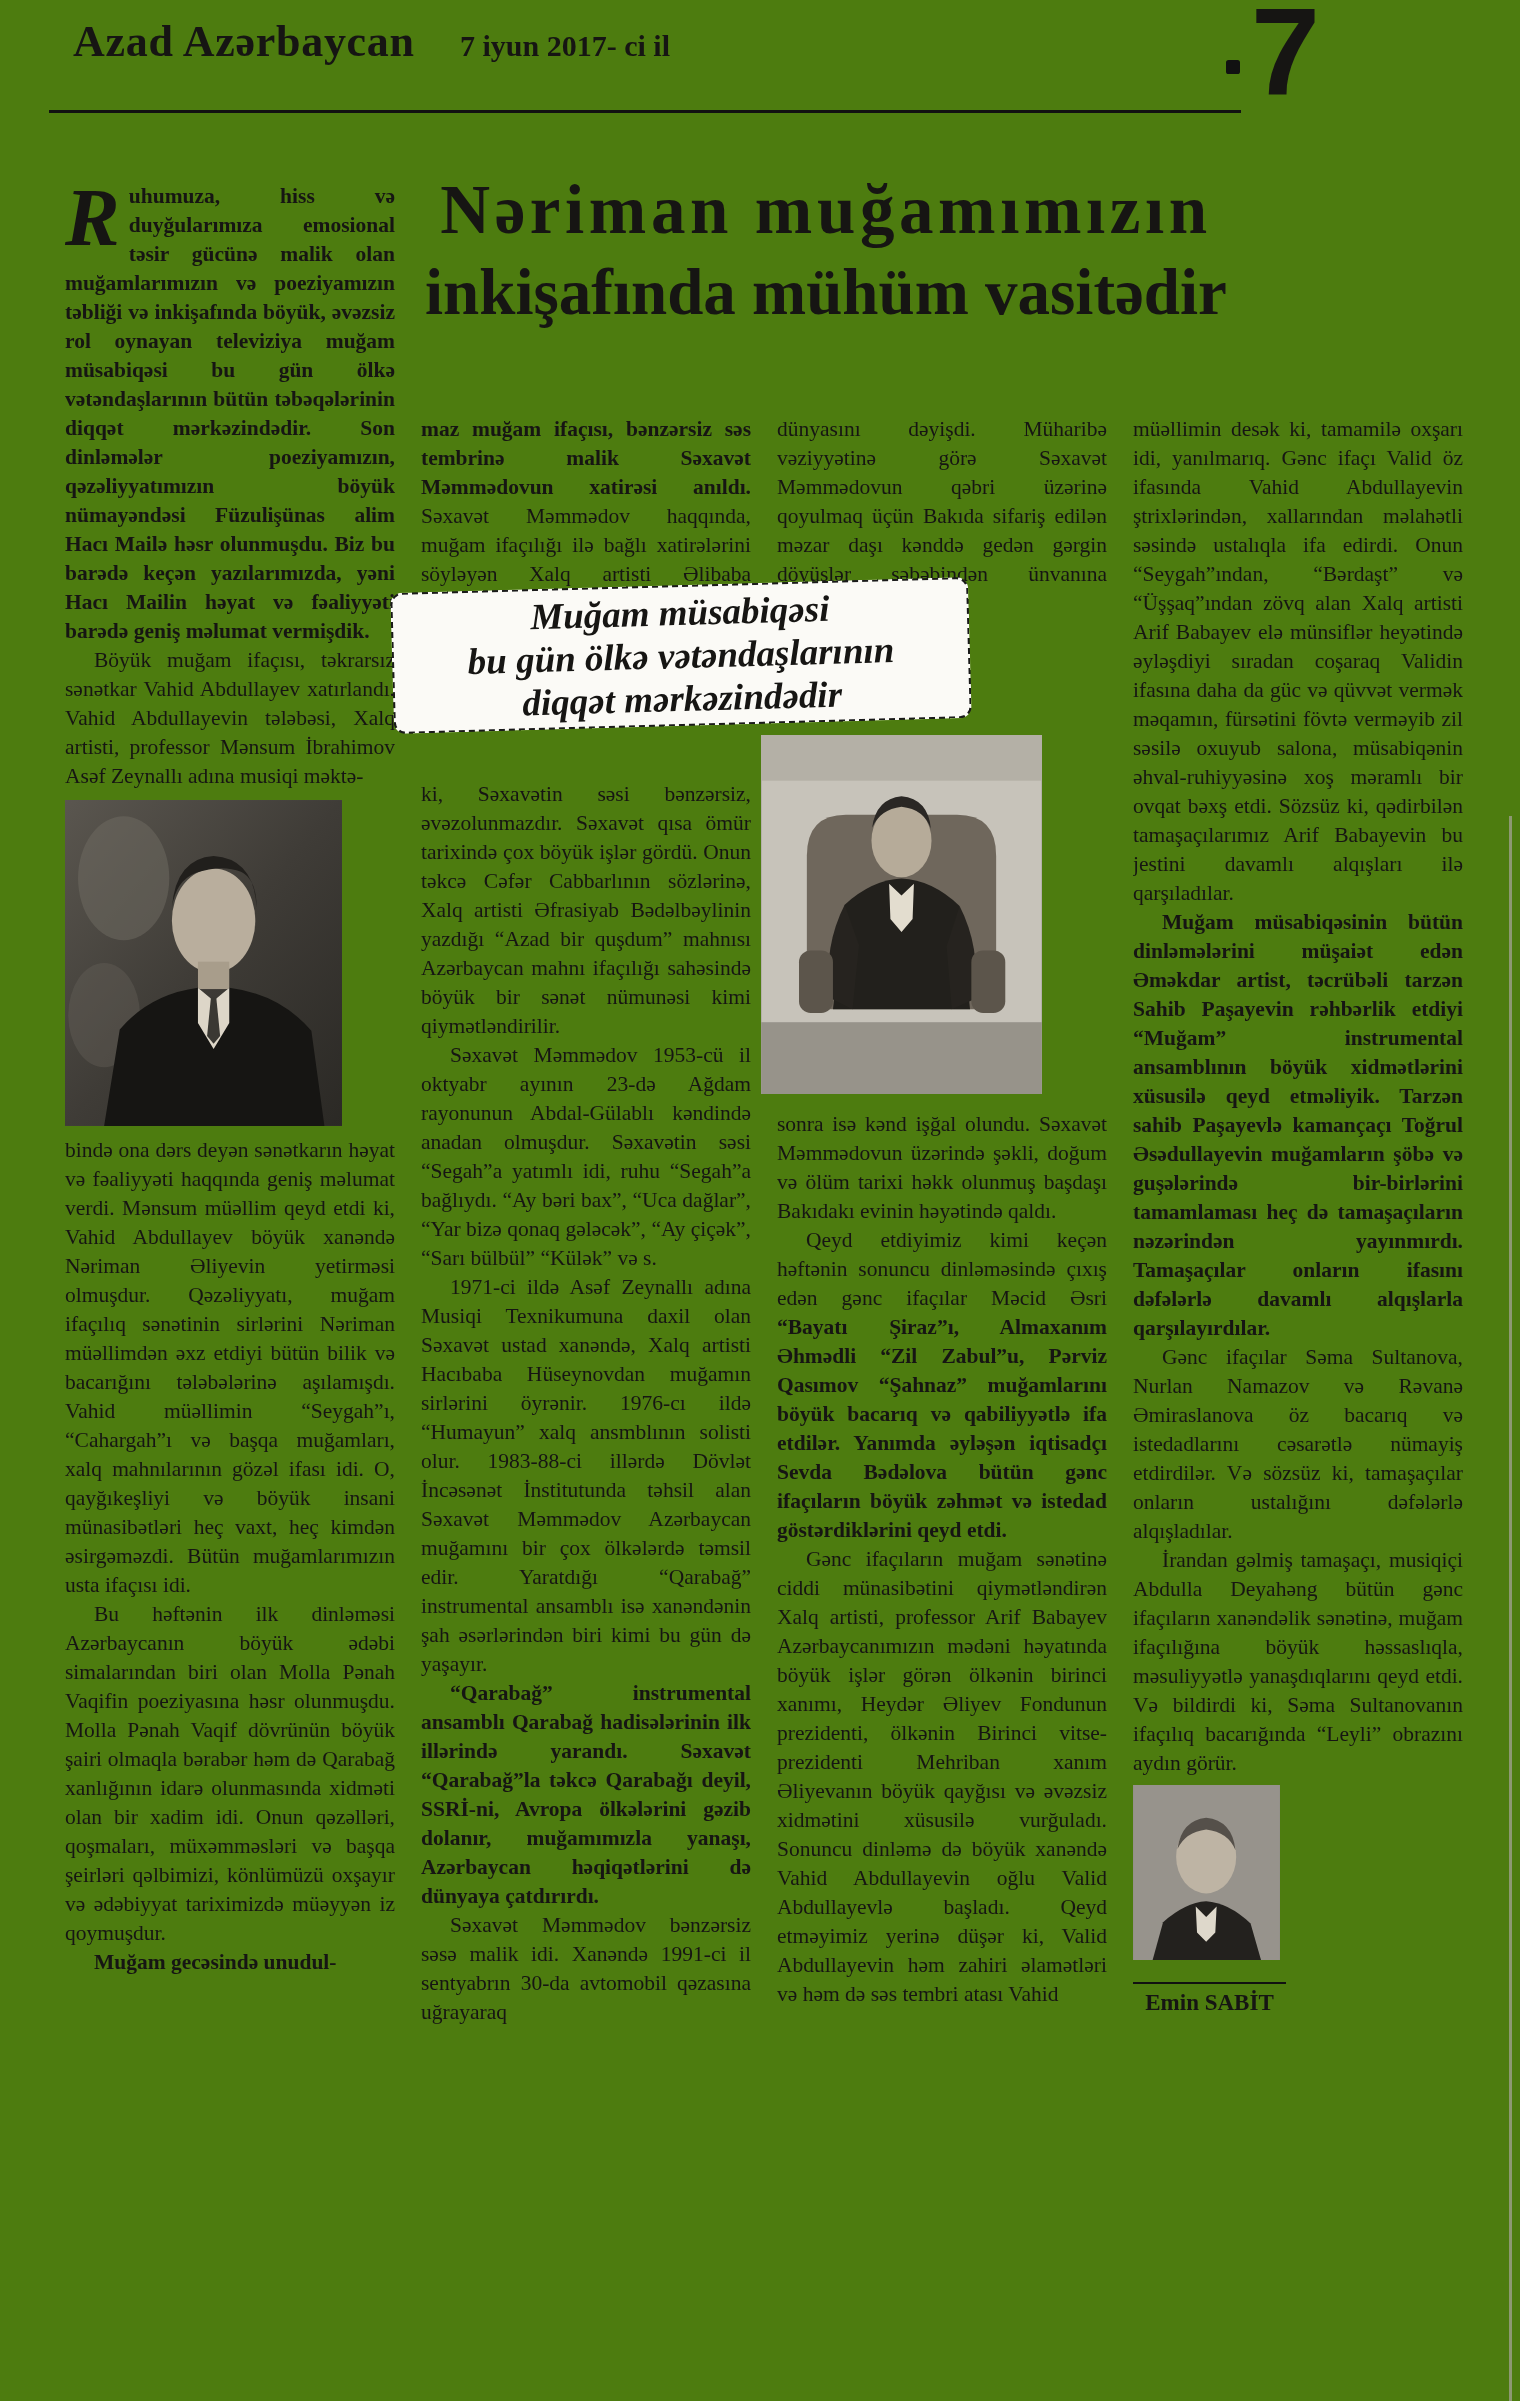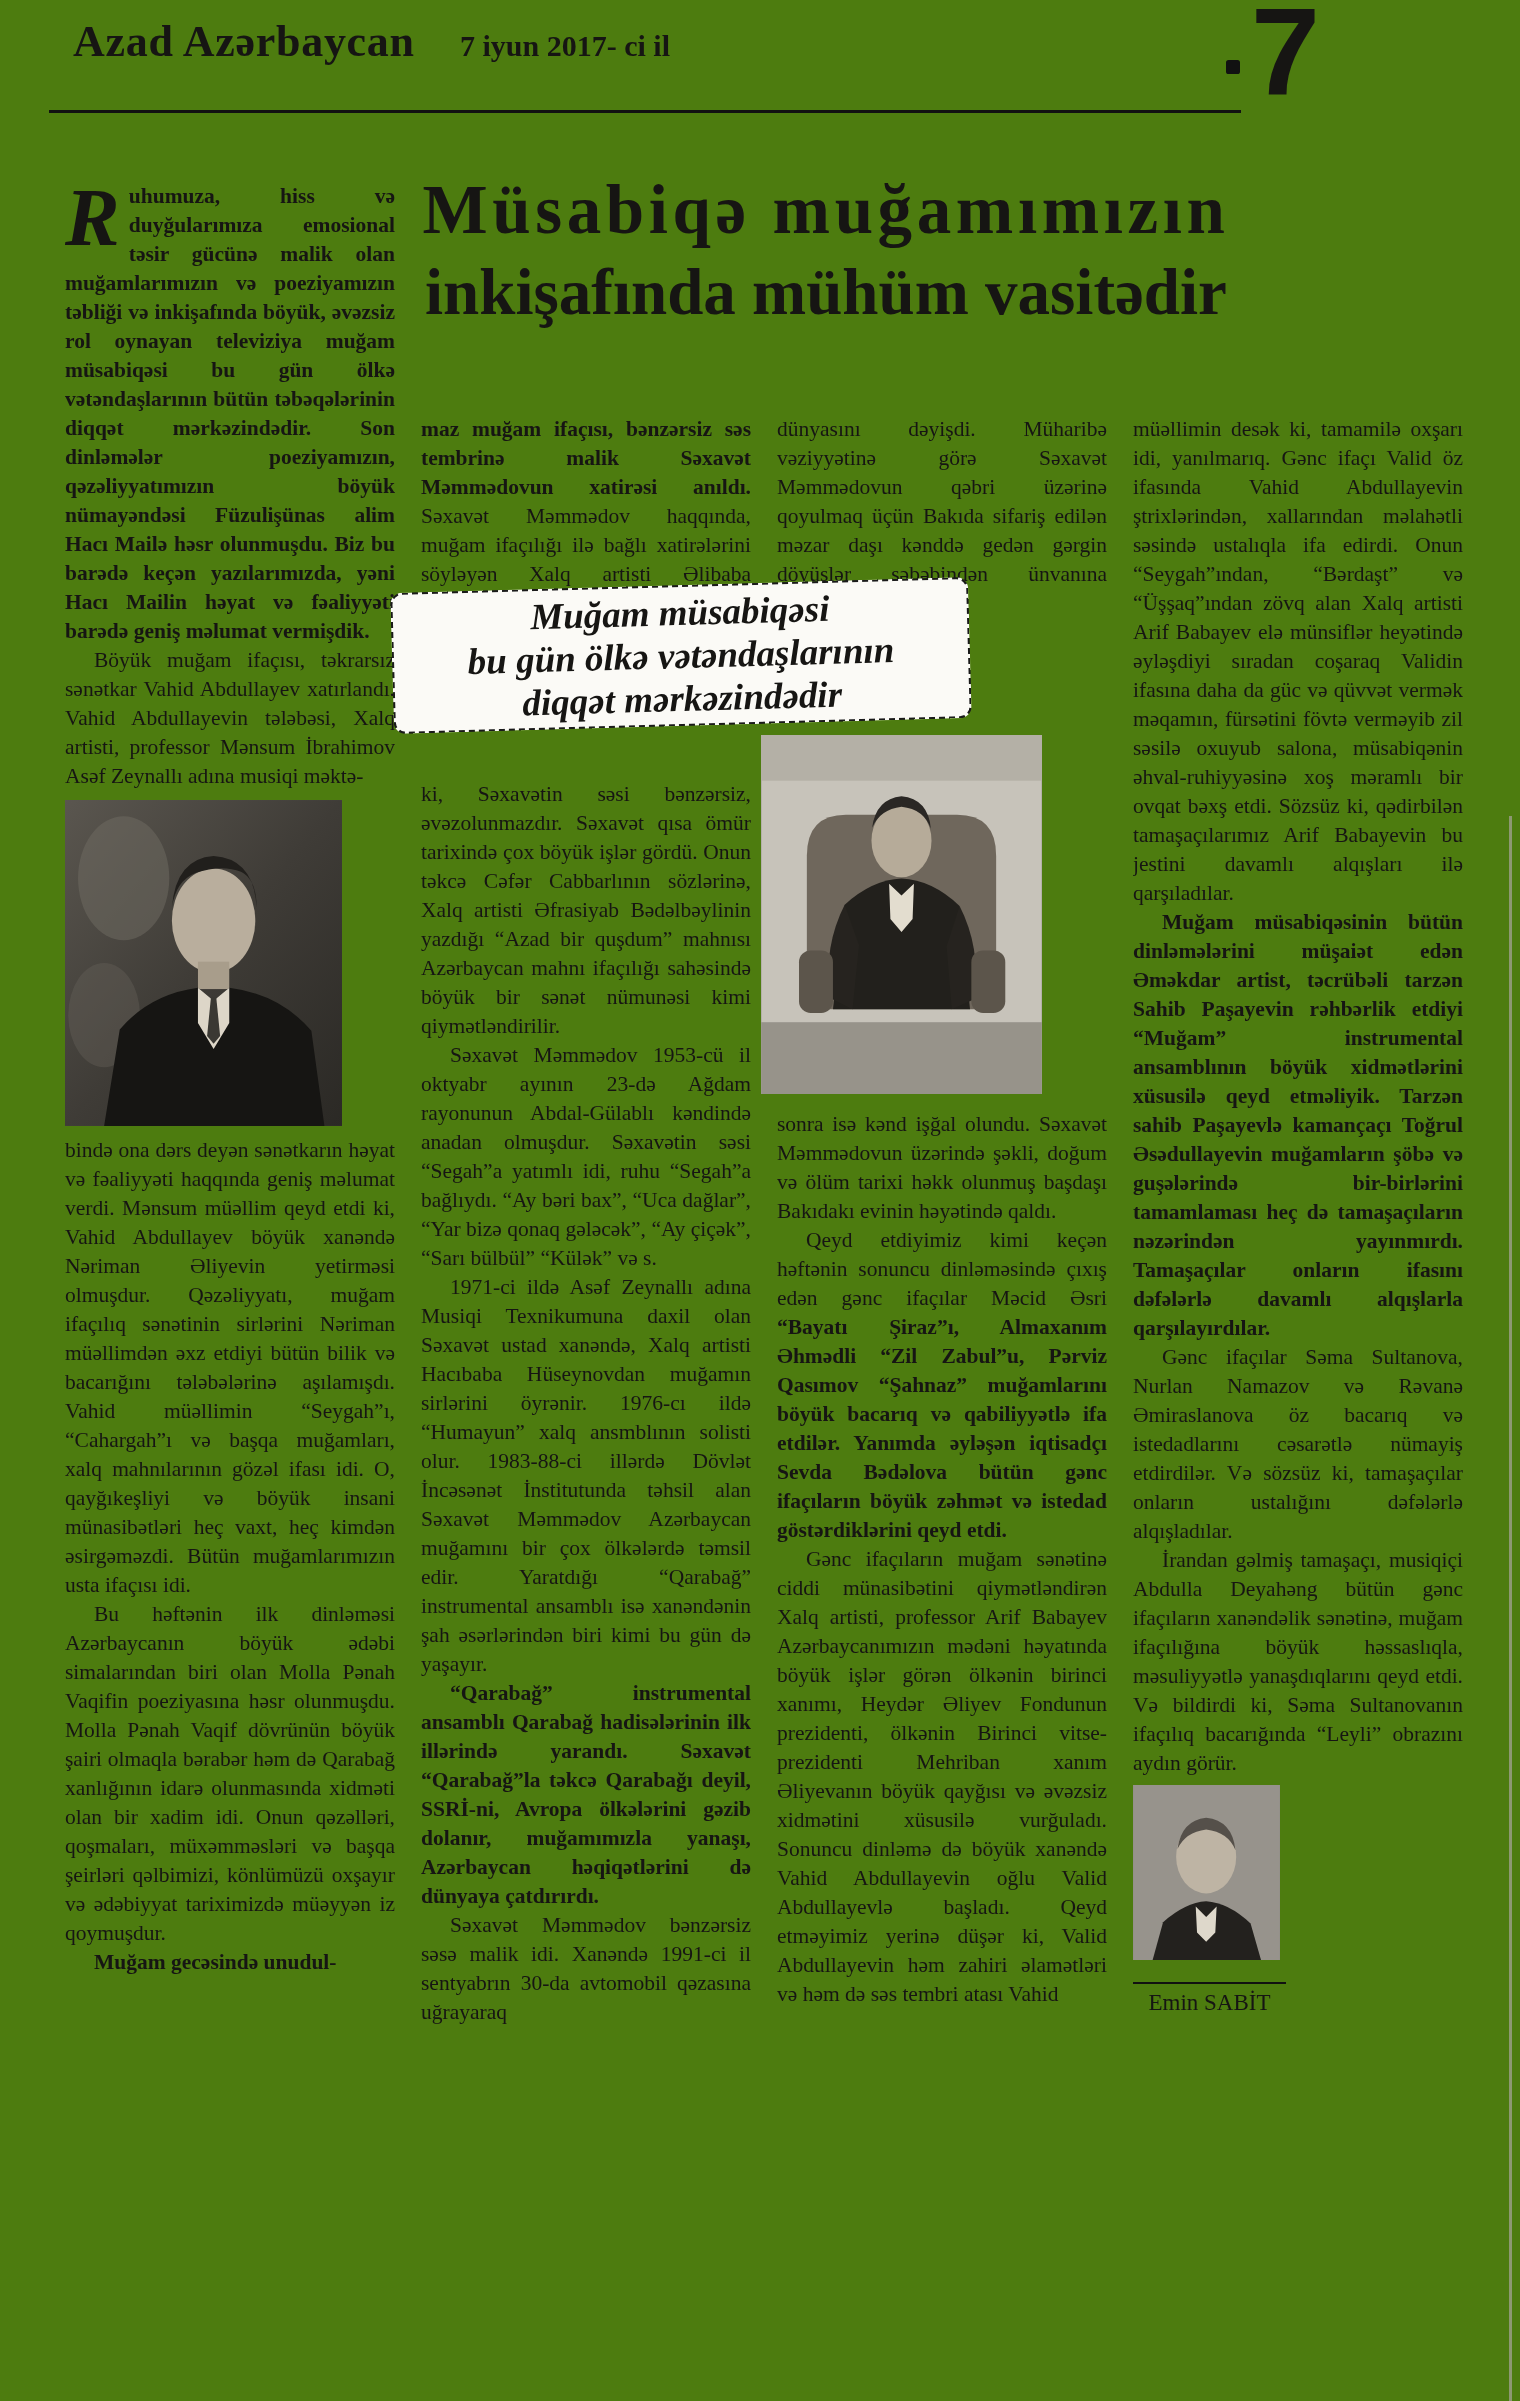--- a/index.html
+++ b/index.html
@@ -57,41 +57,41 @@
   .photo1 { width:277px; height:326px; margin:9.1px 0 10.4px 0; }
   .photo2 { position:absolute; left:761px; top:735px; width:281px; height:359px; z-index:3; }
   .photo3 { float:left; width:147px; height:175px; margin:6.5px 11.8px 5.2px 0; }
   .wrapblock::after { content:""; display:block; clear:both; }
 
   
   .byline-wrap { clear:both; margin-top:17px; text-align:left; }
   .byline {
     display:inline-block; min-width:153px; text-align:center;
     border-top:2px solid #111; padding-top:3.9px;
-    font-size:23px; font-weight:normal;
+    font-size:23px; font-weight:bold;
   }
 
   
   .scan-edge { position:absolute; right:9.1px; top:816px; width:2.6px; height:1585px; background:#a8a49c; opacity:.7; }
 </style>
 </head>
 <body>
 
 <div class="page">
 
   <div>
     <div class="np-name">Azad Azərbaycan</div>
     <div class="np-date">7 iyun 2017- ci il</div>
     <div class="np-dot"></div>
     <div class="np-page">7</div>
     <div class="np-rule"></div>
   </div>
 
   <h1 class="article-title">
-    <span class="t-line t1">Müsabiqə muğamımızın</span>
+    <span class="t-line t1">Nəriman muğamımızın</span>
     <span class="t-line t2">inkişafında mühüm vasitədir</span>
   </h1>
 
   <div class="pullquote">
     <span>Muğam müsabiqəsi</span>
     <span>bu gün ölkə vətəndaşlarının</span>
     <span>diqqət mərkəzindədir</span>
   </div>
 
   <section class="col" id="col1">

